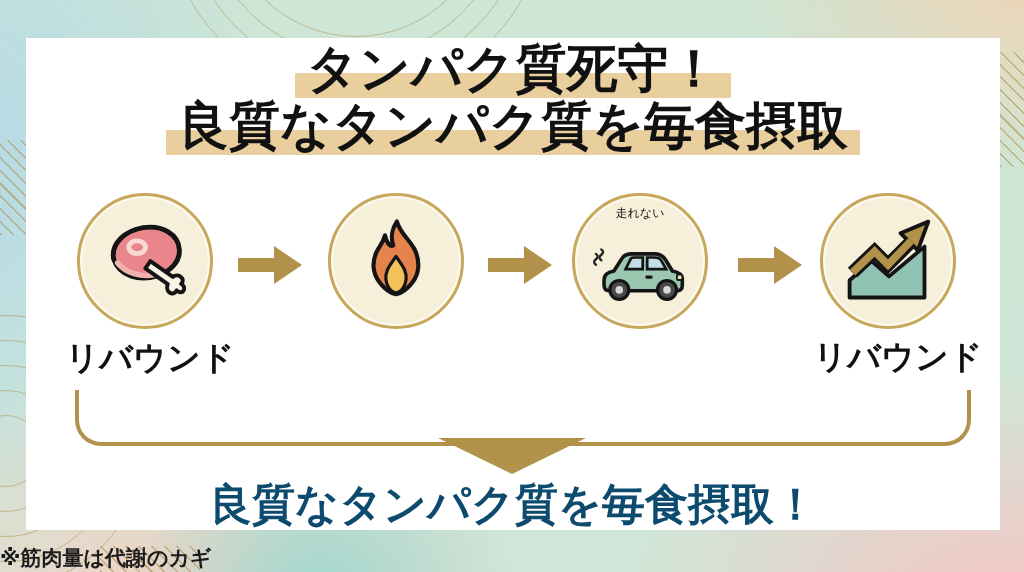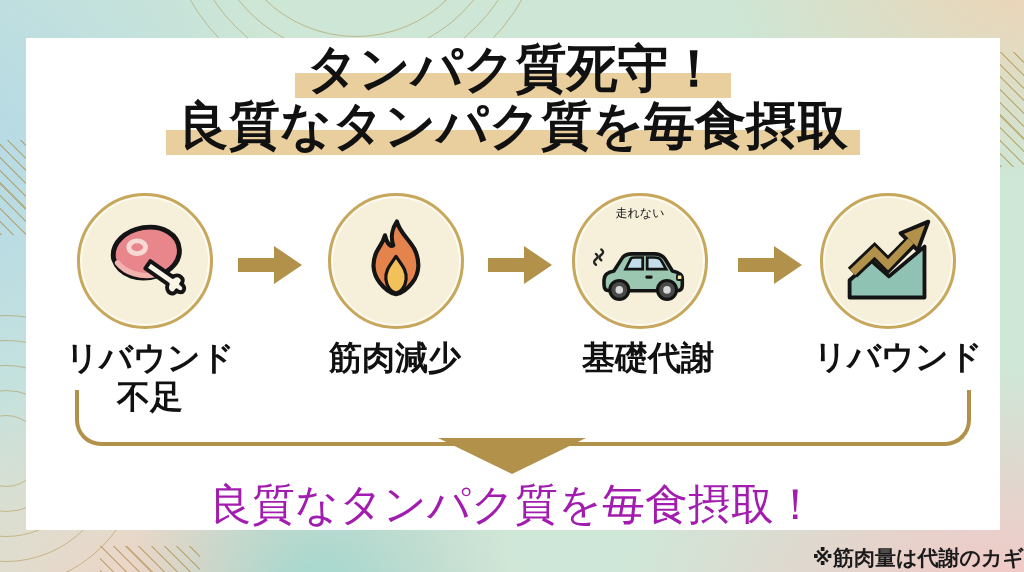--- a/index.html
+++ b/index.html
@@ -35,22 +35,22 @@
   
   .step-label{position:absolute;top:300px;width:250px;text-align:center;font-weight:bold;font-size:33px;line-height:39px;color:#111;}
   .l1{left:-1px;} .l2{left:244px;} .l3{left:497px;} .l4{left:747px;font-family:Liberation Serif, serif;}
   
   .bracket{position:absolute;left:49px;top:352px;width:888px;height:52px;
     border-left:4px solid #B2914B;border-right:4px solid #B2914B;border-bottom:4px solid #B2914B;
     border-radius:0 0 26px 26px;}
   .triangle{position:absolute;left:412px;top:400px;width:0;height:0;
     border-left:74px solid transparent;border-right:74px solid transparent;border-top:36px solid #B2914B;}
   
-  .conclusion{position:absolute;top:438px;left:0;width:100%;text-align:center;font-weight:normal;font-size:43px;color:#a21caf;}
-  .footnote{position:absolute;top:544px;left:0;width:100%;text-align:right;font-weight:bold;font-size:21px;color:#1b1b1b;}
+  .conclusion{position:absolute;top:438px;left:0;width:100%;text-align:center;font-weight:bold;font-size:43px;color:#0c4a6e;}
+  .footnote{position:absolute;top:544px;left:0;width:100%;text-align:left;font-weight:bold;font-size:21px;color:#1b1b1b;}
 </style>
 </head>
 <body>
 
 <div class="stage">
 
   <div class="arc" style="left:225px;top:-225px;width:260px;height:260px;"></div>
   <div class="arc" style="left:205px;top:-245px;width:300px;height:300px;"></div>
   <div class="arc" style="left:185px;top:-265px;width:340px;height:340px;"></div>
   <div class="arc" style="left:165px;top:-285px;width:380px;height:380px;"></div>
@@ -119,28 +119,22 @@
     </svg>
     <svg class="flow-arrow a2" viewBox="0 0 64 44">
       <path d="M0,15 H36 V3 L64,22 L36,41 V29 H0 Z" fill="#B2914B"></path>
     </svg>
     <svg class="flow-arrow a3" viewBox="0 0 64 44">
       <path d="M0,15 H36 V3 L64,22 L36,41 V29 H0 Z" fill="#B2914B"></path>
     </svg>
 
     <div class="step-label l1">
       <div>リバウンド</div>
-      <div>不足</div>
-    </div>
-    <div class="step-label l2">
-      <div>筋肉減少</div>
-      <div></div>
     </div>
     <div class="step-label l3">
-      <div>基礎代謝</div>
     </div>
     <div class="step-label l4">
       <div>リバウンド</div>
       <div></div>
     </div>
 
     <div class="bracket"></div>
     <div class="triangle"></div>
 
     <div class="conclusion">良質なタンパク質を毎食摂取！</div>

